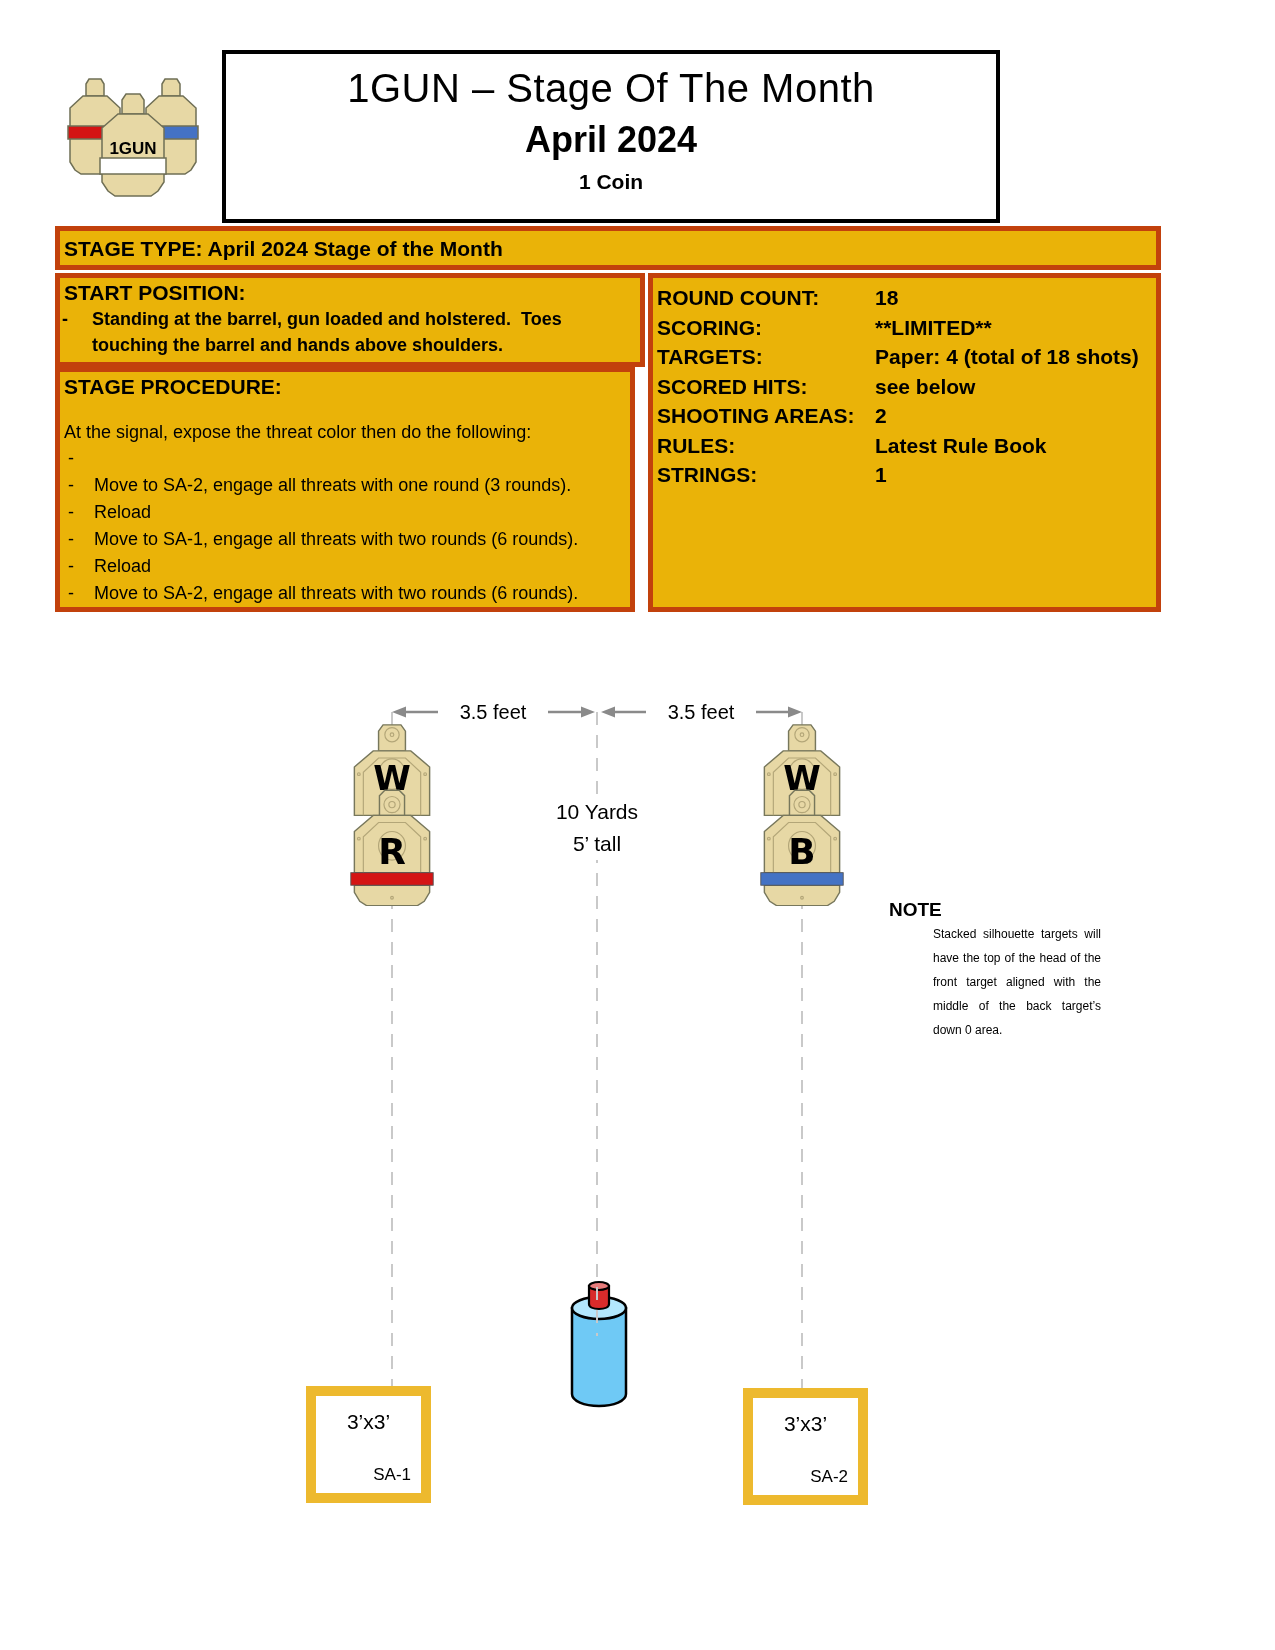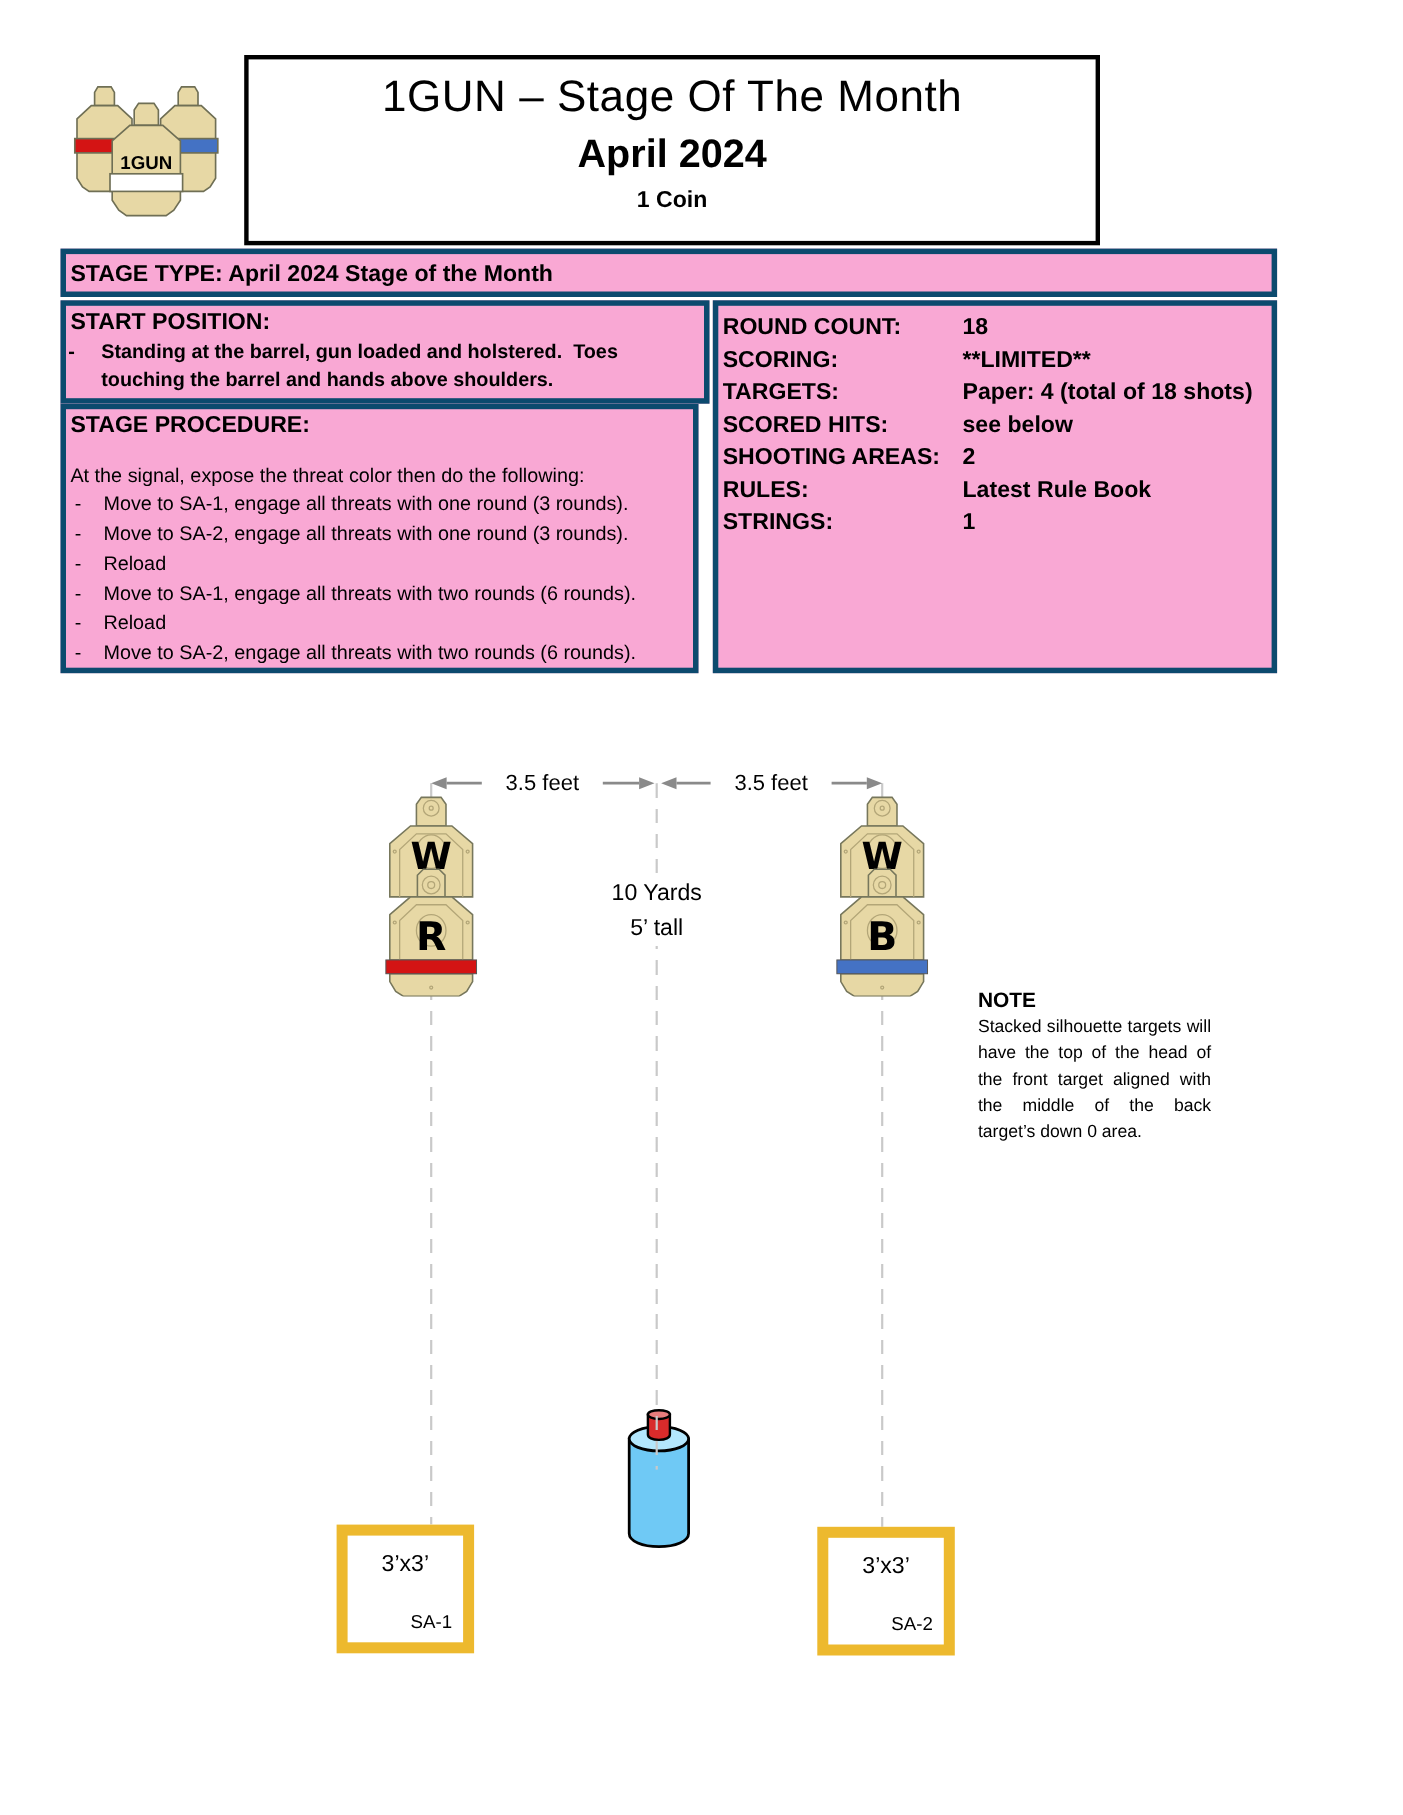--- a/index.html
+++ b/index.html
@@ -8,21 +8,21 @@
 
   
   .logo{position:absolute;left:58px;top:70px;width:150px;height:128px;}
   .titlebox{position:absolute;left:222px;top:50px;width:778px;height:173px;
             border:4px solid #000;box-sizing:border-box;text-align:center;}
   .title-main{font-size:40px;font-weight:normal;margin-top:12px;letter-spacing:.5px;}
   .title-sub{font-size:36px;font-weight:bold;margin-top:8px;}
   .title-coin{font-size:21px;font-weight:bold;margin-top:9px;}
 
   
-  .box{position:absolute;border:5px solid #0c4a6e;box-sizing:border-box;background:#f9a8d4;}
+  .box{position:absolute;border:5px solid #c2410c;box-sizing:border-box;background:#eab308;}
   .stage-type{left:55px;top:226px;width:1106px;height:44px;}
   .stage-type-text{font-size:21px;font-weight:bold;padding:6px 4px 0 4px;white-space:nowrap;}
   .start-pos{left:55px;top:273px;width:590px;height:94px;}
   .stage-proc{left:55px;top:367px;width:580px;height:245px;}
   .details{left:648px;top:273px;width:513px;height:339px;padding:5px 4px;}
   .h-bold{font-size:21px;font-weight:bold;padding:3px 4px 0 4px;}
   .bullet-row{display:flex;align-items:flex-start;padding:1px 6px 0 2px;}
   .bullet-dash{width:30px;flex:0 0 30px;text-align:left;}
   .sp-text{font-size:18px;font-weight:bold;line-height:26px;white-space:pre-wrap;}
   .sp-dash{font-size:18px;font-weight:bold;line-height:26px;}
@@ -38,21 +38,21 @@
   .dash-v{position:absolute;width:2px;
           background:repeating-linear-gradient(180deg,#c9c9c9 0 13px,rgba(0,0,0,0) 13px 23px);}
   .dim-svg{position:absolute;left:388px;top:699px;}
   .dim-label{position:absolute;top:700px;width:110px;height:25px;line-height:25px;
              text-align:center;font-size:20px;background:#fff;z-index:3;}
   .center-label{position:absolute;left:530px;top:768px;width:134px;text-align:center;
                 font-size:21px;line-height:32px;background:#fff;z-index:3;margin-top:28px;}
   .target-svg{position:absolute;width:86px;height:184px;z-index:2;}
   .note{position:absolute;left:889px;top:898px;width:212px;}
   .note-title{font-size:19px;font-weight:bold;line-height:24px;}
-  .note-body{font-size:16px;line-height:24px;text-align:justify;}
+  .note-body{font-size:12px;line-height:24px;text-align:justify;margin-left:44px;}
   .barrel{position:absolute;left:569px;top:1278px;width:60px;height:138px;z-index:1;}
   .sa-square{position:absolute;width:125px;height:117px;box-sizing:border-box;
              border:10px solid #edb92e;background:#fff;z-index:2;}
   .sa-size{position:absolute;top:14px;left:0;width:100%;text-align:center;font-size:21px;}
   .sa-name{position:absolute;right:10px;bottom:8px;font-size:17px;}
 </style>
 </head>
 <body>
 
 <div class="page">
@@ -91,21 +91,20 @@
       <span class="bullet-dash sp-dash">-</span>
       <span class="sp-text">Standing at the barrel, gun loaded and holstered.  Toes touching the barrel and hands above shoulders.</span>
     </div>
   </div>
 
   <div class="box stage-proc">
     <div class="h-bold">STAGE PROCEDURE:</div>
     <div class="proc-intro">At the signal, expose the threat color then do the following:</div>
     <div class="proc-step">
       <span class="bullet-dash step-dash">-</span>
-      <span class="step-text">Move to SA-1, engage all threats with one round (3 rounds).</span>
     </div>
     <div class="proc-step">
       <span class="bullet-dash step-dash">-</span>
       <span class="step-text">Move to SA-2, engage all threats with one round (3 rounds).</span>
     </div>
     <div class="proc-step">
       <span class="bullet-dash step-dash">-</span>
       <span class="step-text">Reload</span>
     </div>
     <div class="proc-step">

